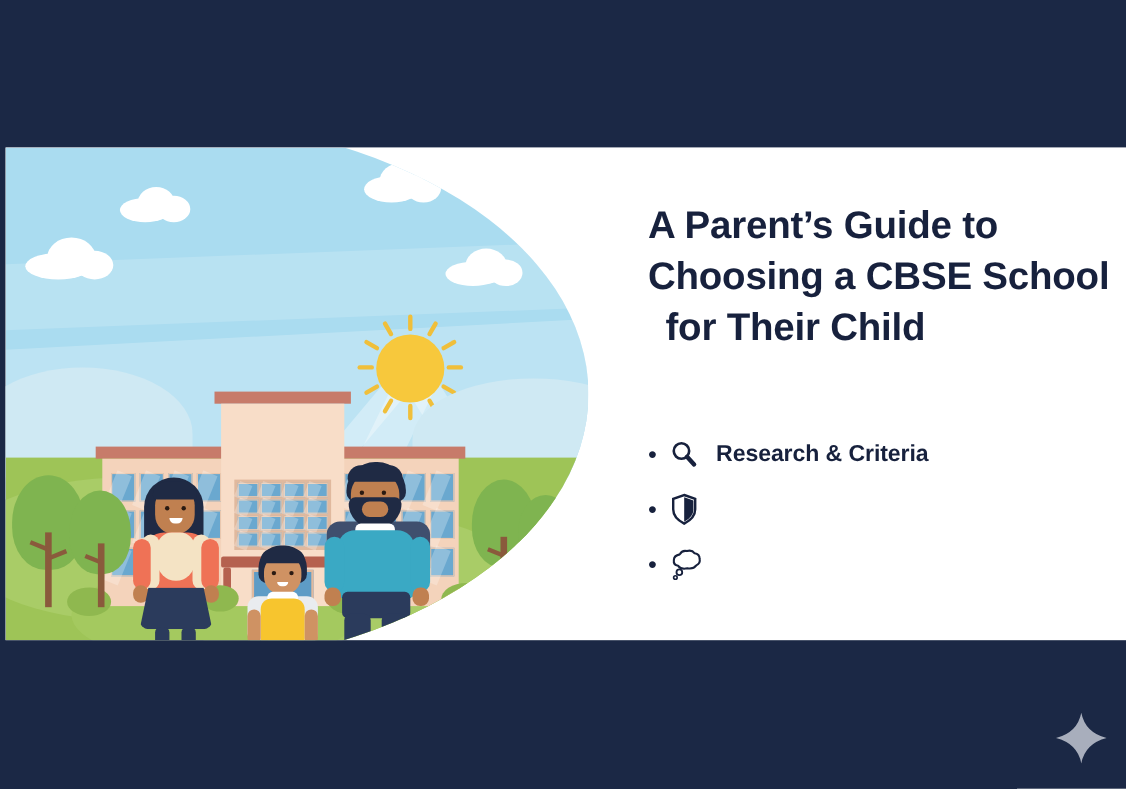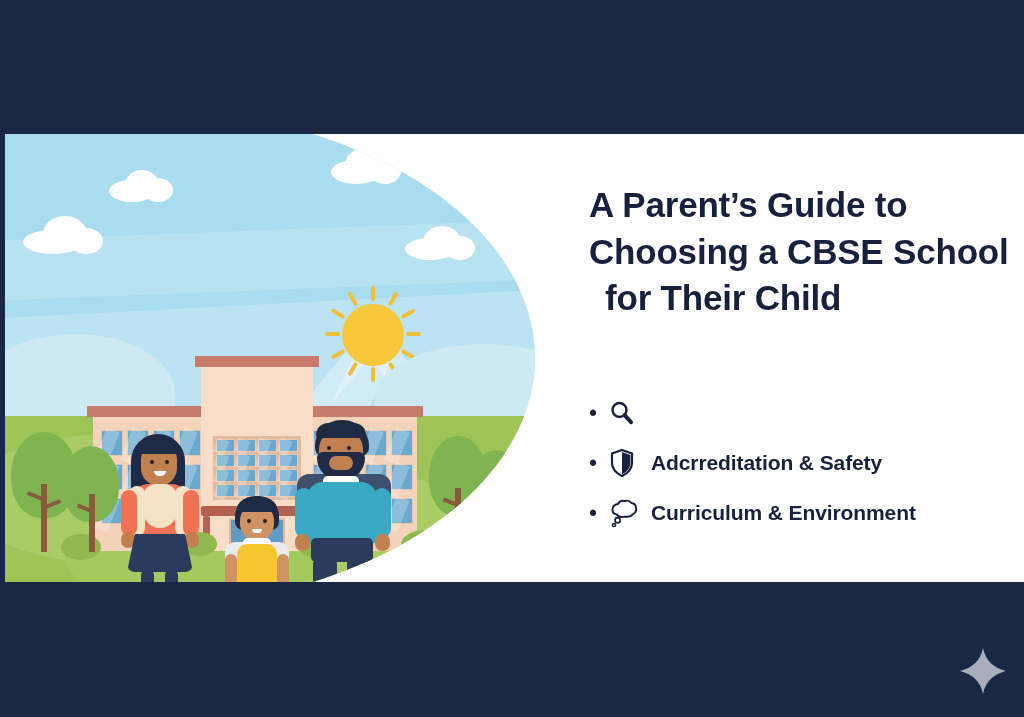--- a/index.html
+++ b/index.html
@@ -416,45 +416,44 @@
     <div id="bullet-list">
 
       <div class="bullet-row">
         <span class="bullet-dot">•</span>
         <span class="bullet-icon">
           <svg width="26" height="26" viewBox="0 0 26 26">
             <circle cx="10.5" cy="10" r="7" fill="none" stroke="#17213d" stroke-width="2.4"></circle>
             <line x1="15.6" y1="15.2" x2="22" y2="22.2" stroke="#17213d" stroke-width="4" stroke-linecap="round"></line>
           </svg>
         </span>
+        <span class="bullet-label">Research &amp; Criteria</span>
       </div>
 
       <div class="bullet-row">
         <span class="bullet-dot">•</span>
         <span class="bullet-icon">
           <svg width="26" height="30" viewBox="0 0 26 30">
             <path d="M13 2 L23 5.5 V15 Q23 23 13 28 Q3 23 3 15 V5.5 Z" fill="none" stroke="#17213d" stroke-width="2.2"></path>
             <path d="M13 4 L21.4 6.9 V15 Q21.4 22 13 26.4 Z" fill="#17213d"></path>
           </svg>
         </span>
-        <span class="bullet-label">Adcrreditation &amp; Safety</span>
       </div>
 
       <div class="bullet-row">
         <span class="bullet-dot">•</span>
         <span class="bullet-icon">
           <svg width="30" height="30" viewBox="0 0 30 30">
             <path d="M9 6 Q11 2 15.5 3 Q20 1.6 22.5 5 Q27 5.6 27 10
                      Q28 14 24 16 Q21.5 19.5 16 18.6 Q10 20 7.5 16.4
                      Q3 15.6 3.6 11.2 Q3.6 7 9 6 Z" fill="none" stroke="#17213d" stroke-width="1.9" stroke-linejoin="round"></path>
             <circle cx="8.6" cy="22.2" r="2.6" fill="none" stroke="#17213d" stroke-width="1.7"></circle>
             <circle cx="5" cy="27" r="1.6" fill="none" stroke="#17213d" stroke-width="1.5"></circle>
           </svg>
         </span>
-        <span class="bullet-label">Curriculum &amp; Environment</span>
       </div>
 
     </div>
   </div>
 </div>
 
 <div id="sparkle">
   <svg width="52" height="52" viewBox="0 0 52 52">
     <path d="M26 3 Q29.5 21 49 26 Q29.5 31 26 49 Q22.5 31 3 26 Q22.5 21 26 3 Z" fill="#a8aebc"></path>
   </svg>

